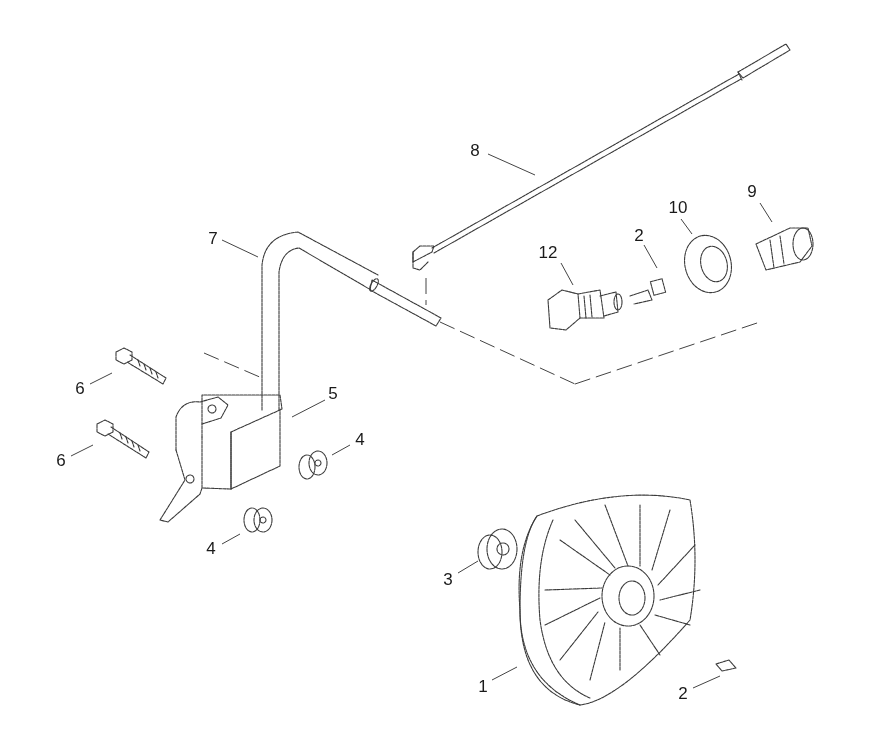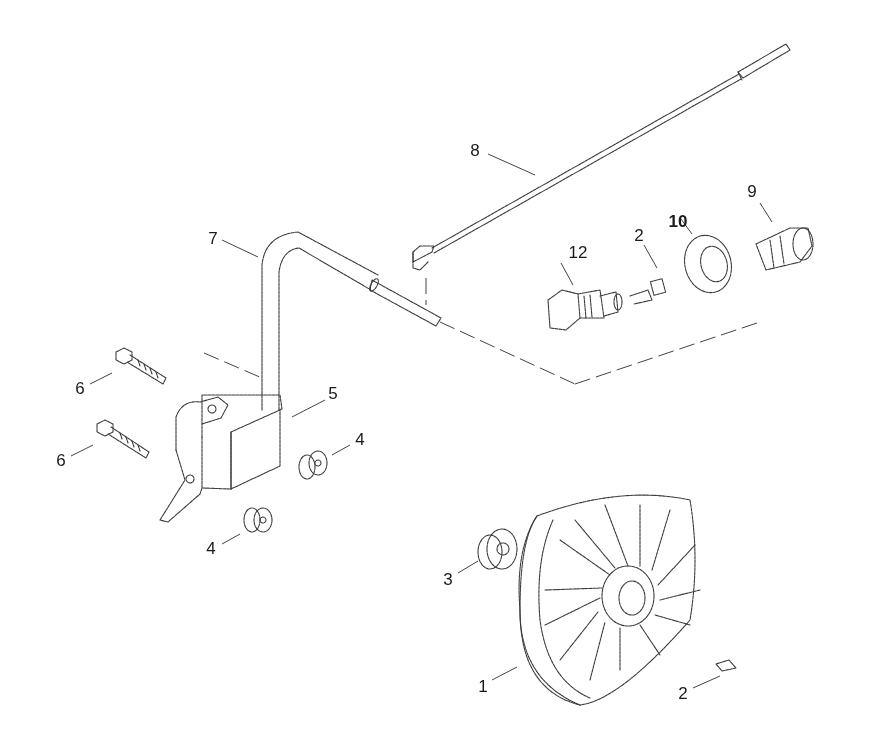--- a/index.html
+++ b/index.html
@@ -159,17 +159,17 @@
   <span class="callout" style="left:683px;top:693px;">2</span>
   <span class="callout" style="left:448px;top:579px;">3</span>
   <span class="callout" style="left:360px;top:439px;">4</span>
   <span class="callout" style="left:211px;top:548px;">4</span>
   <span class="callout" style="left:333px;top:393px;">5</span>
   <span class="callout" style="left:80px;top:388px;">6</span>
   <span class="callout" style="left:61px;top:460px;">6</span>
   <span class="callout" style="left:213px;top:238px;">7</span>
   <span class="callout" style="left:475px;top:150px;">8</span>
   <span class="callout" style="left:752px;top:191px;">9</span>
-  <span class="callout" style="left:678px;top:221px;font-weight:bold;">10</span>
+  <span class="callout" style="left:678px;top:207px;">10</span>
   <span class="callout" style="left:639px;top:235px;">2</span>
-  <span class="callout" style="left:578px;top:252px;">12</span>
+  <span class="callout" style="left:548px;top:252px;">12</span>
 
 </div>
 
 </body></html>

